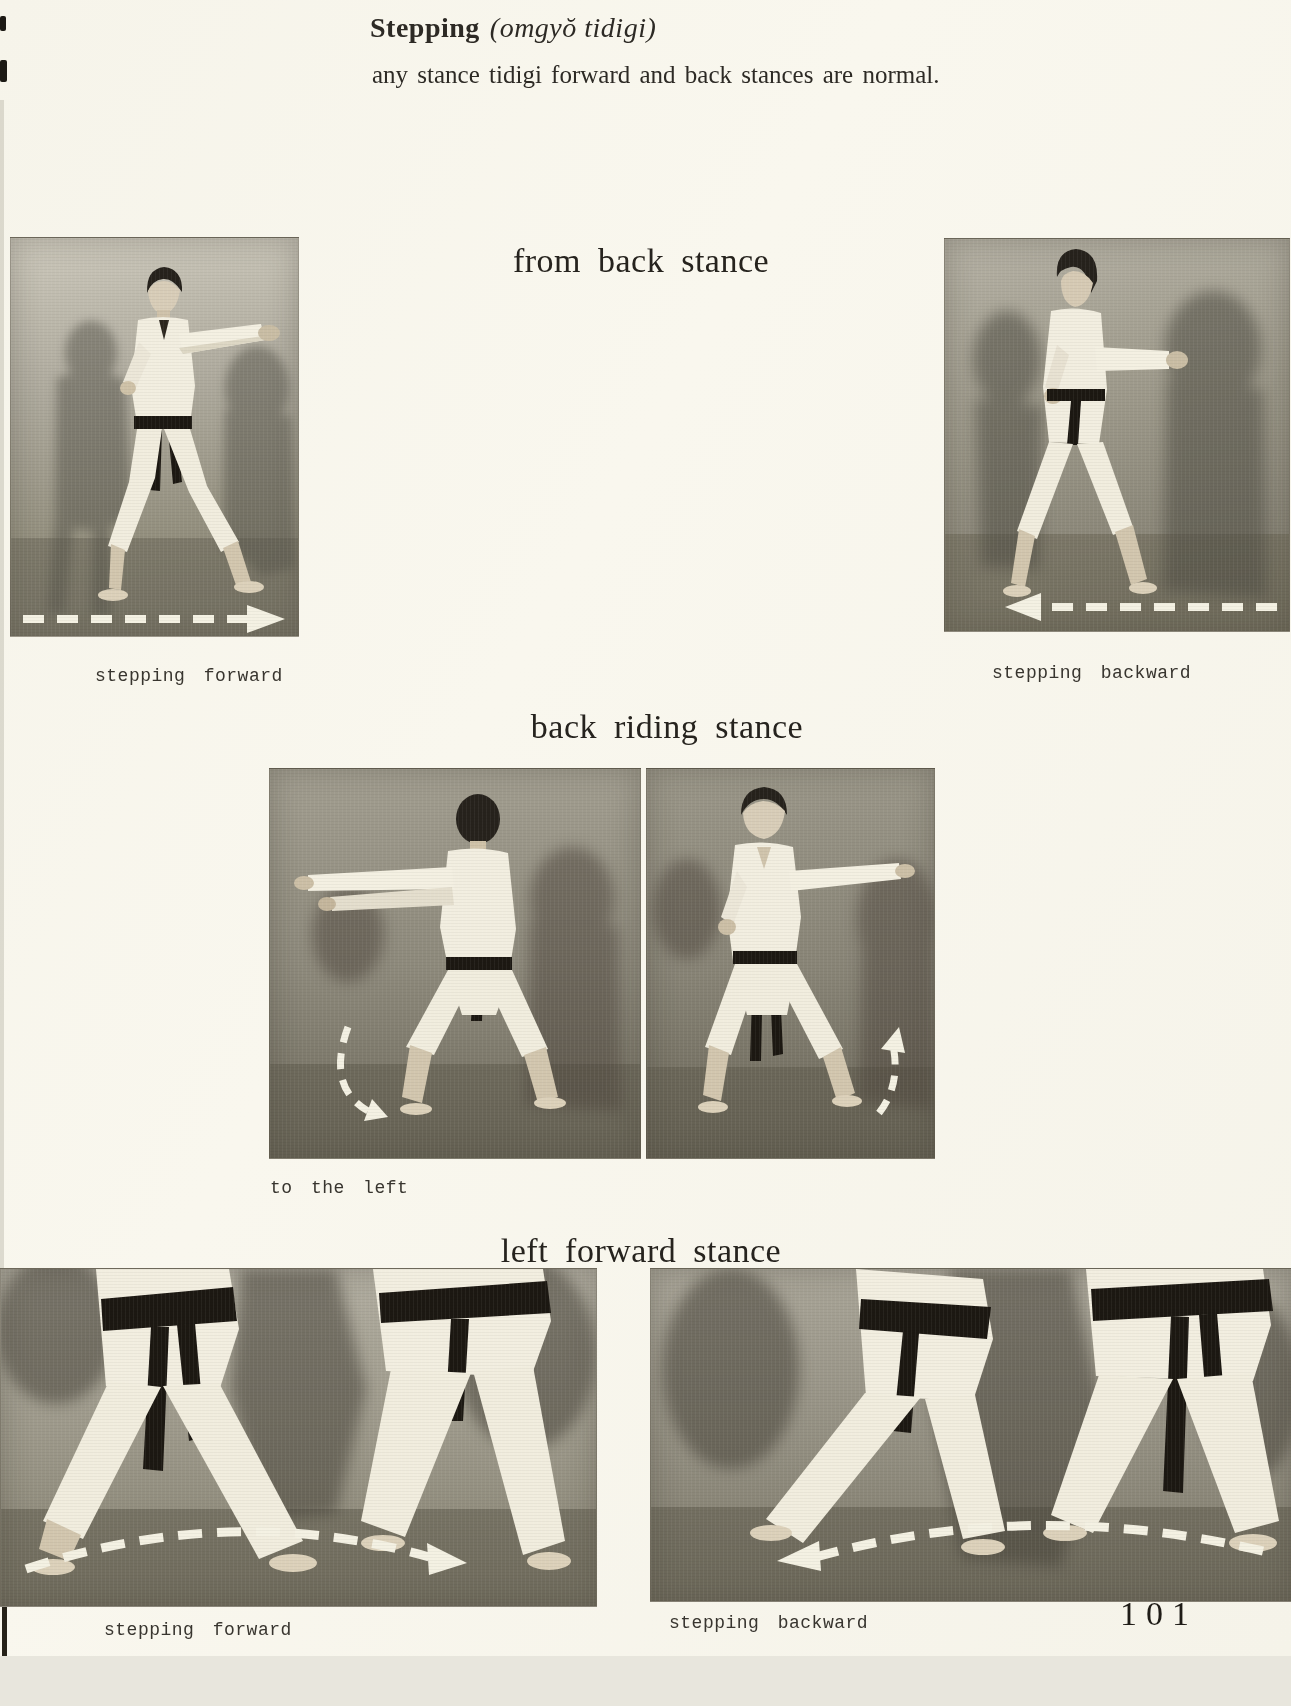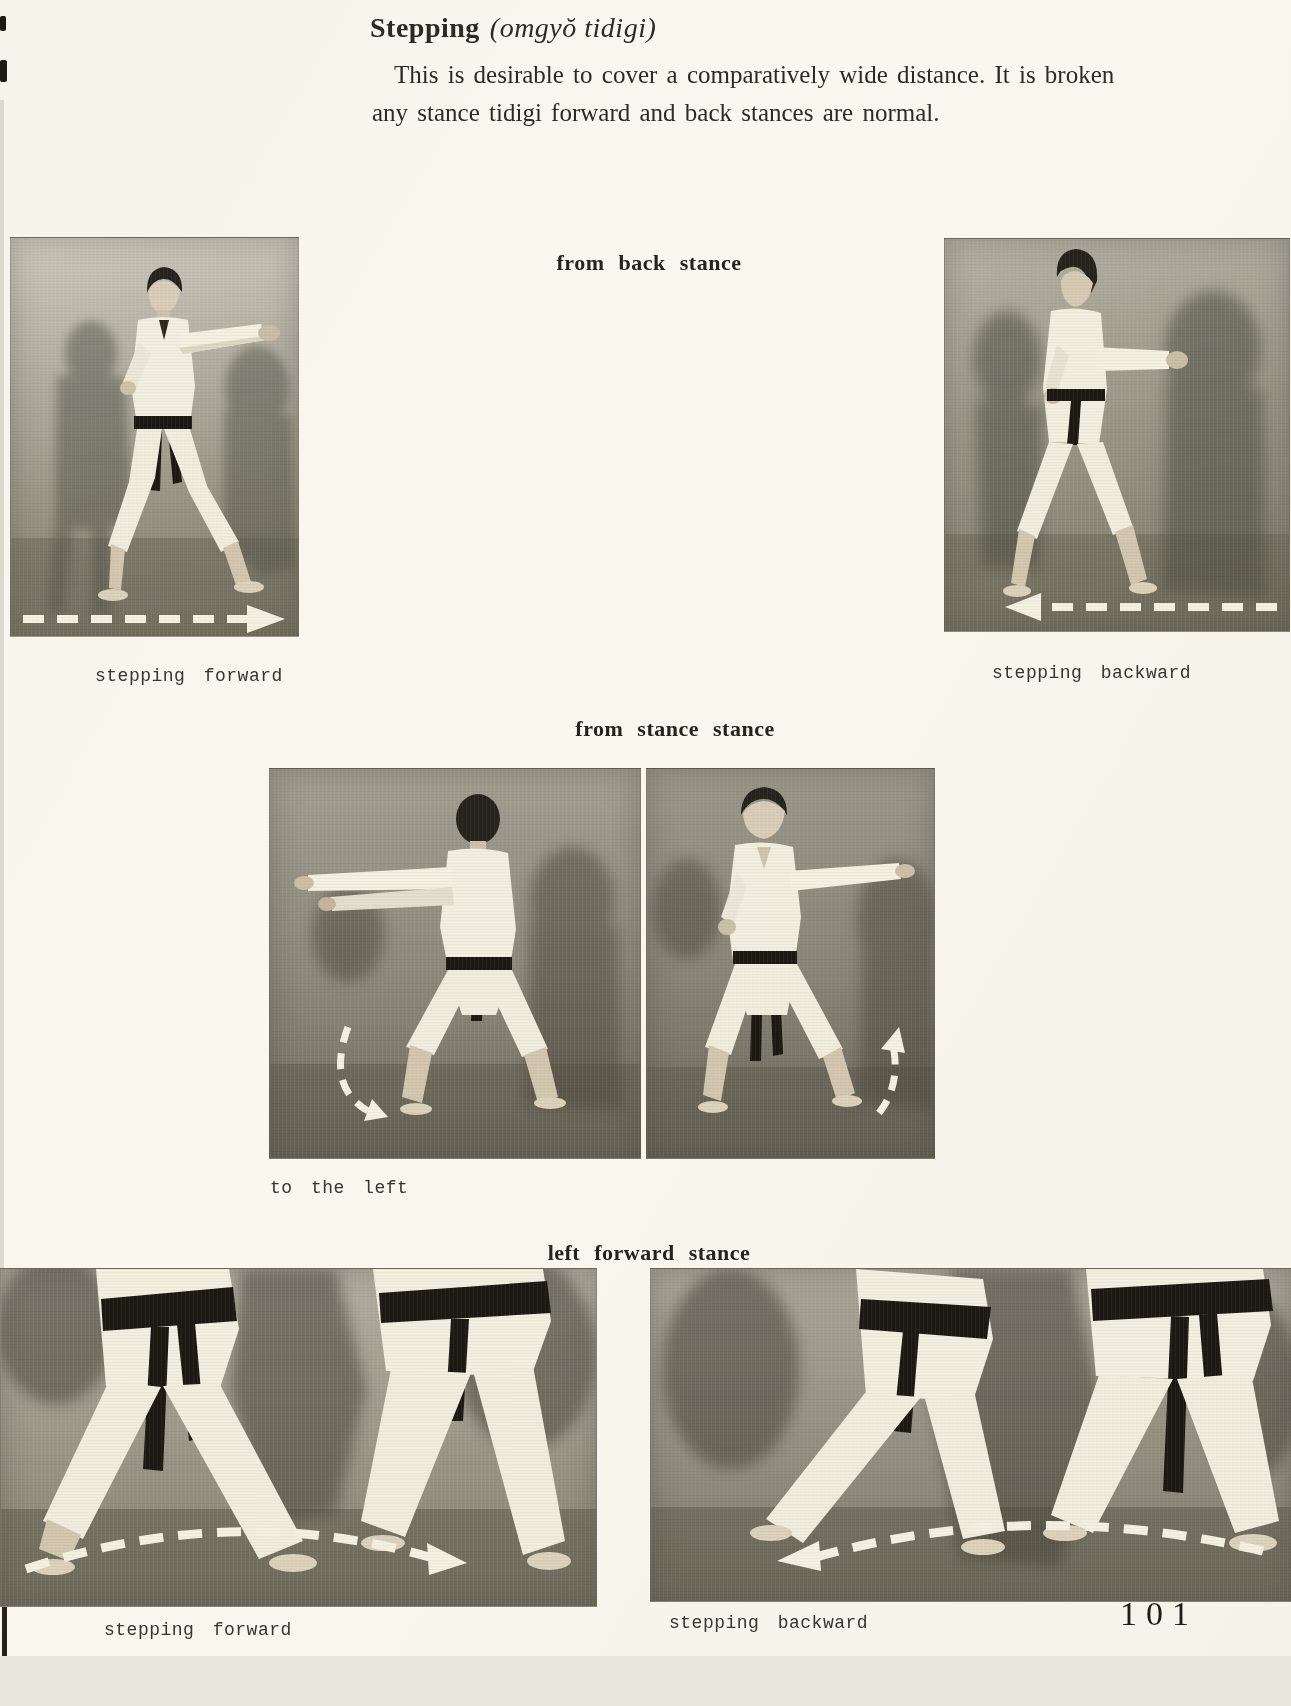--- a/index.html
+++ b/index.html
@@ -17,22 +17,22 @@
   .artifact-bottom-line{position:absolute;left:2px;top:1600px;width:5px;height:106px;background:#262219;}
   
   .title-block{position:absolute;left:370px;top:12px;font-size:28px;white-space:nowrap;}
   .title-bold{font-weight:bold;letter-spacing:.5px;}
   .title-italic{font-style:italic;margin-left:10px;letter-spacing:.5px;}
   .para{position:absolute;left:372px;top:56px;width:730px;font-size:25px;line-height:38px;word-spacing:3px;}
   .para-line{white-space:nowrap;}
   .para-line.indent{text-indent:22px;}
   .stance-heading{
     position:absolute;transform:translateX(-50%);
-    font-size:22px;font-weight:bold;word-spacing:8px;letter-spacing:.5px;
-    color:#26231e;white-space:nowrap;margin:12px;
+    font-size:34px;font-weight:normal;word-spacing:8px;letter-spacing:.5px;
+    color:#26231e;white-space:nowrap;margin:4px;
   }
   .h-back{left:637px;top:238px;}
   .h-riding{left:663px;top:704px;}
   .h-forward{left:637px;top:1228px;}
   .caption{
     position:absolute;font-family:"Liberation Mono", monospace;
     font-size:18px;color:#38352f;word-spacing:7px;white-space:nowrap;letter-spacing:.5px;margin-left:7px;
   }
   .cap-b-fwd{left:88px;top:666px;}
   .cap-b-bwd{left:985px;top:663px;}
@@ -75,21 +75,20 @@
 
   <div class="artifact artifact-top1"></div>
   <div class="artifact artifact-top2"></div>
   <div class="artifact-strip"></div>
   <div class="artifact-bottom-line"></div>
 
   <div class="title-block">
     <span class="title-bold">Stepping</span><span class="title-italic">(omgyŏ tidigi)</span>
   </div>
   <div class="para">
-    <div class="para-line indent">This is desirable to cover a  comparatively  wide distance. It  is broken</div>
     <div class="para-line">any stance tidigi forward and back stances are normal.</div>
   </div>
 
   <h2 class="stance-heading h-back">from back stance</h2>
 
   <figure class="photo photo-a">
     <svg viewBox="0 0 287 398" width="287" height="398">
       <rect x="0" y="300" width="287" height="98" fill="#6b675a" opacity=".55"></rect>
       <g class="blur" fill="#57554b" opacity=".5">
         <ellipse cx="80" cy="115" rx="26" ry="32"></ellipse>
@@ -154,21 +153,21 @@
       <g>
         <path d="M332,368 H96" stroke="#f4f1e3" stroke-width="8" stroke-dasharray="21 13" fill="none"></path>
         <polygon points="96,354 60,368 96,382" fill="#f4f1e3"></polygon>
       </g>
     </svg>
   </figure>
 
   <div class="caption cap-b-fwd">stepping forward</div>
   <div class="caption cap-b-bwd">stepping backward</div>
 
-  <h2 class="stance-heading h-riding">from stance stance</h2>
+  <h2 class="stance-heading h-riding">back riding stance</h2>
 
   <figure class="photo photo-ml">
     <svg viewBox="0 0 370 389" width="370" height="389">
       <rect x="0" y="295" width="370" height="94" fill="#5e5a4c" opacity=".5"></rect>
       <g class="blur2" fill="#4e463d" opacity=".5">
         <ellipse cx="302" cy="130" rx="42" ry="52"></ellipse>
         <path d="M260,152 L348,158 L352,342 L256,336 Z"></path>
         <ellipse cx="78" cy="165" rx="36" ry="48"></ellipse>
       </g>
       <g>

